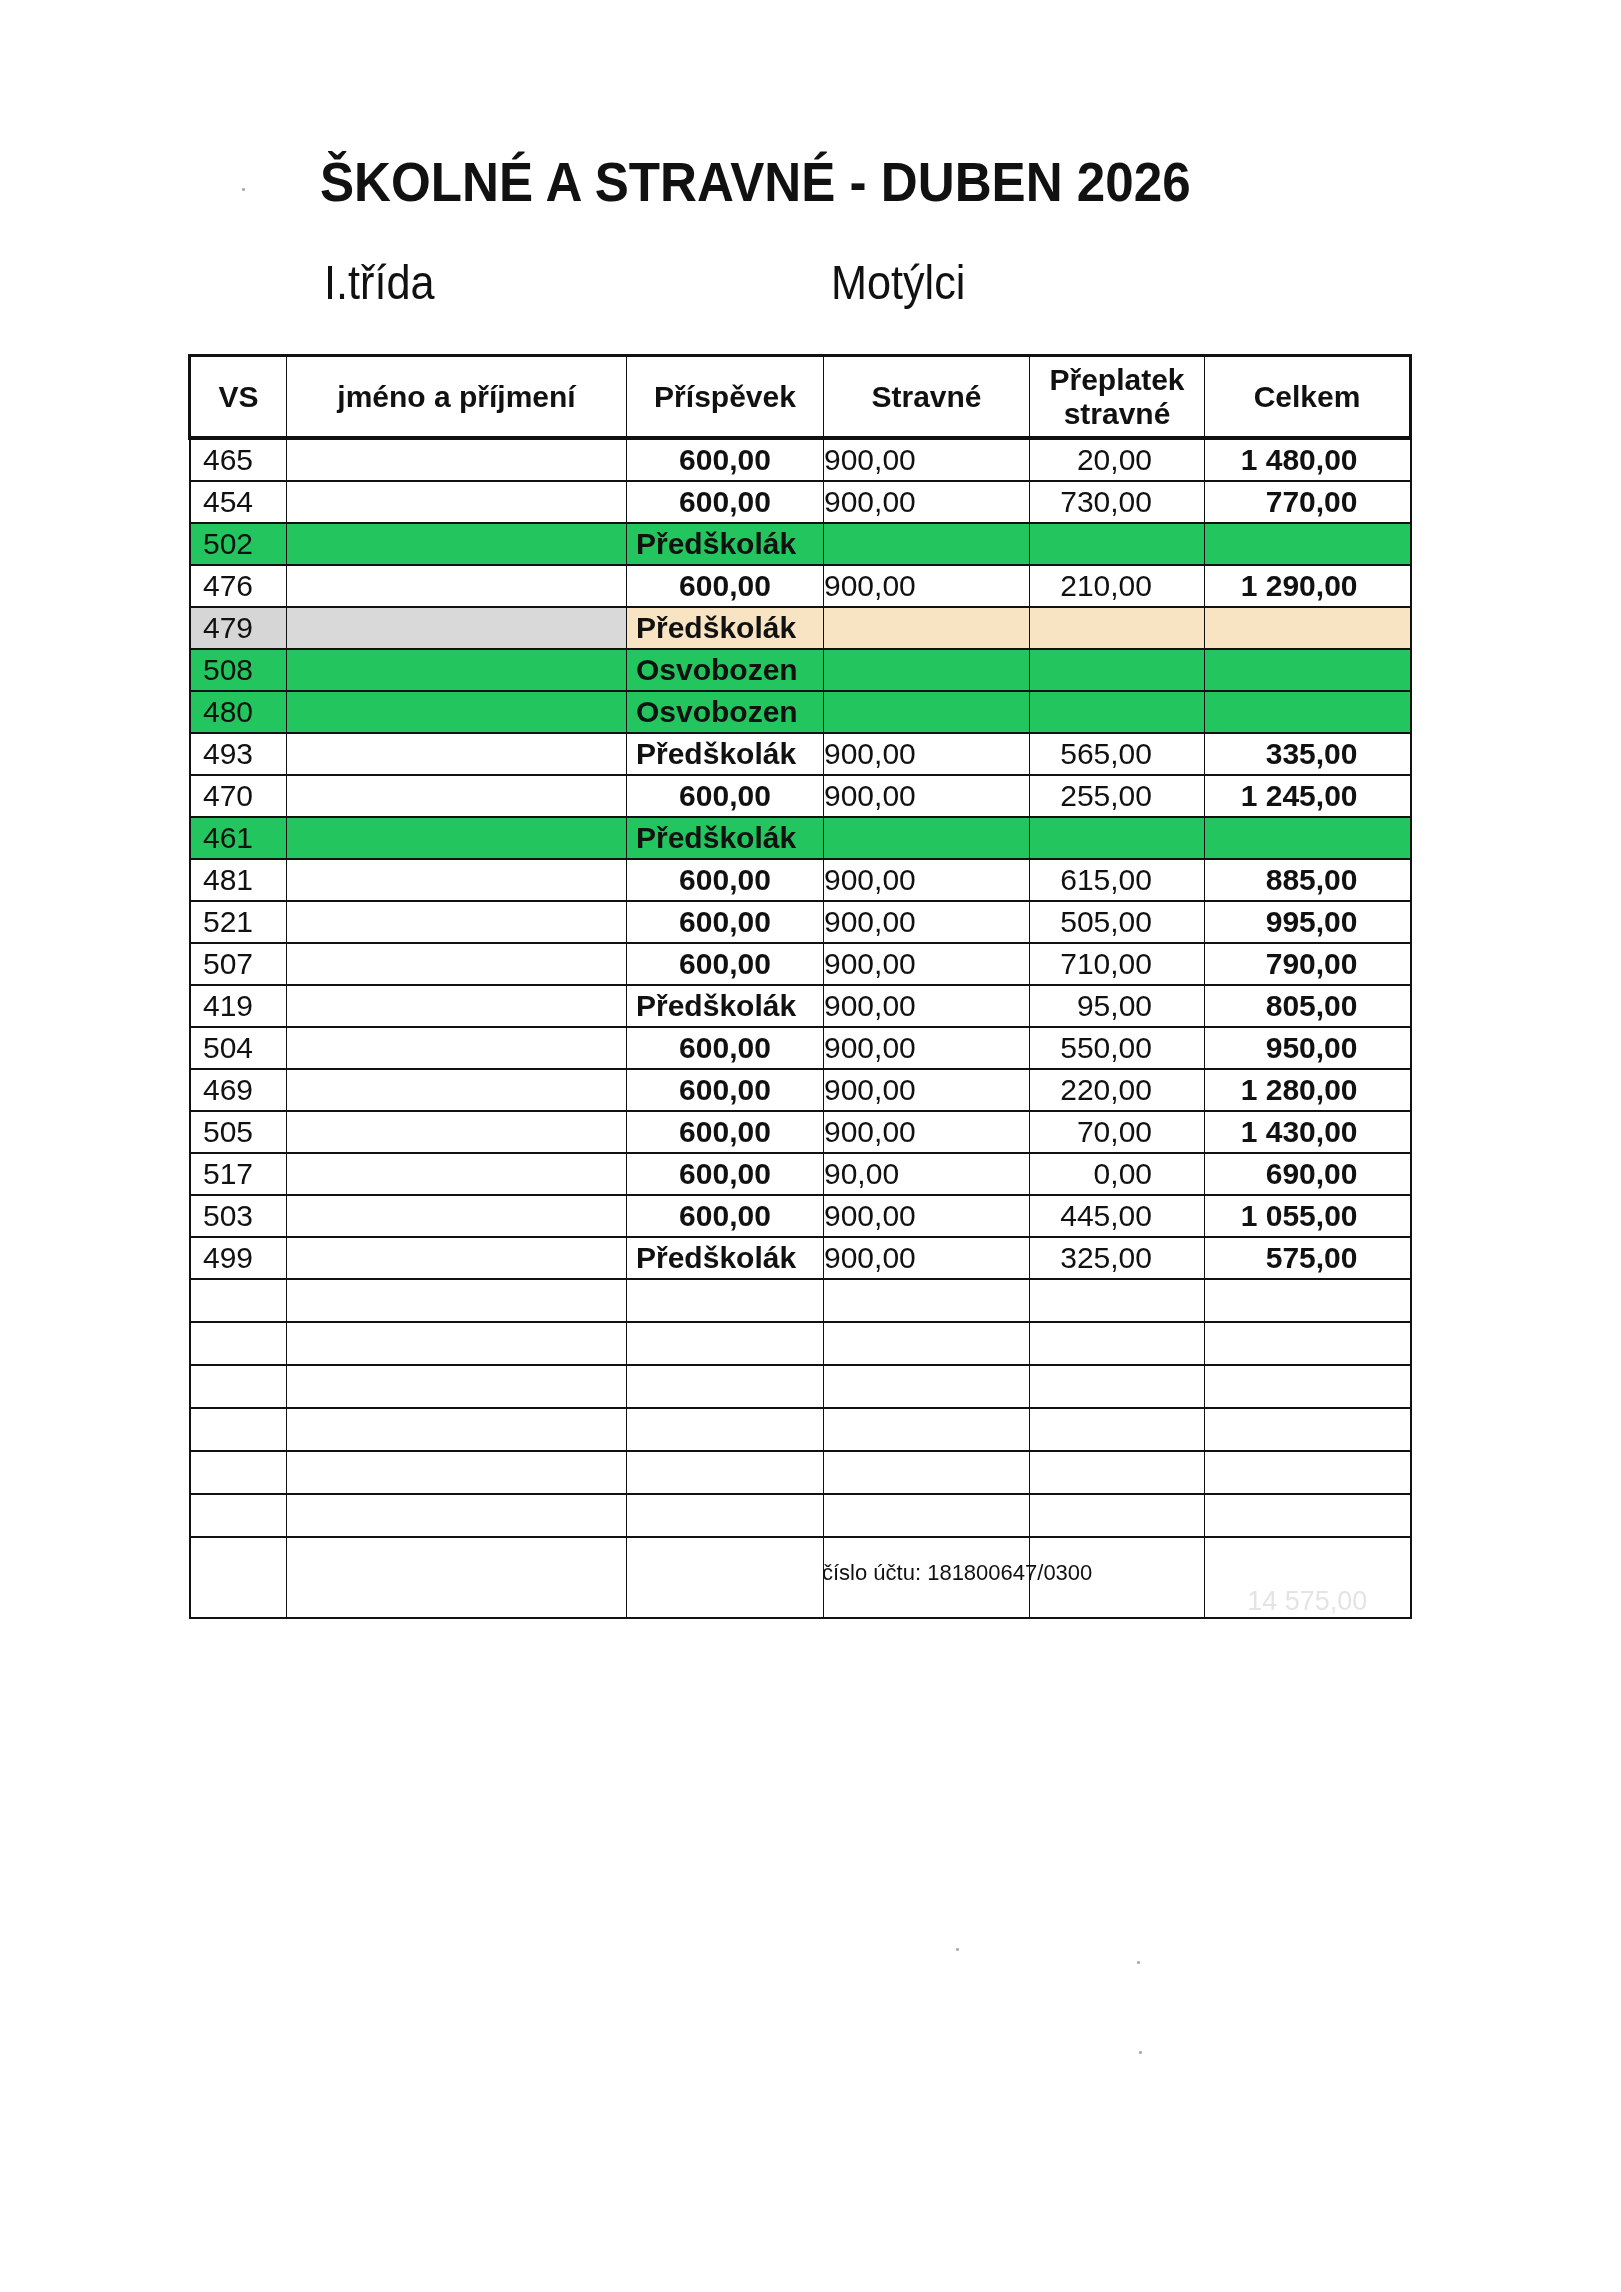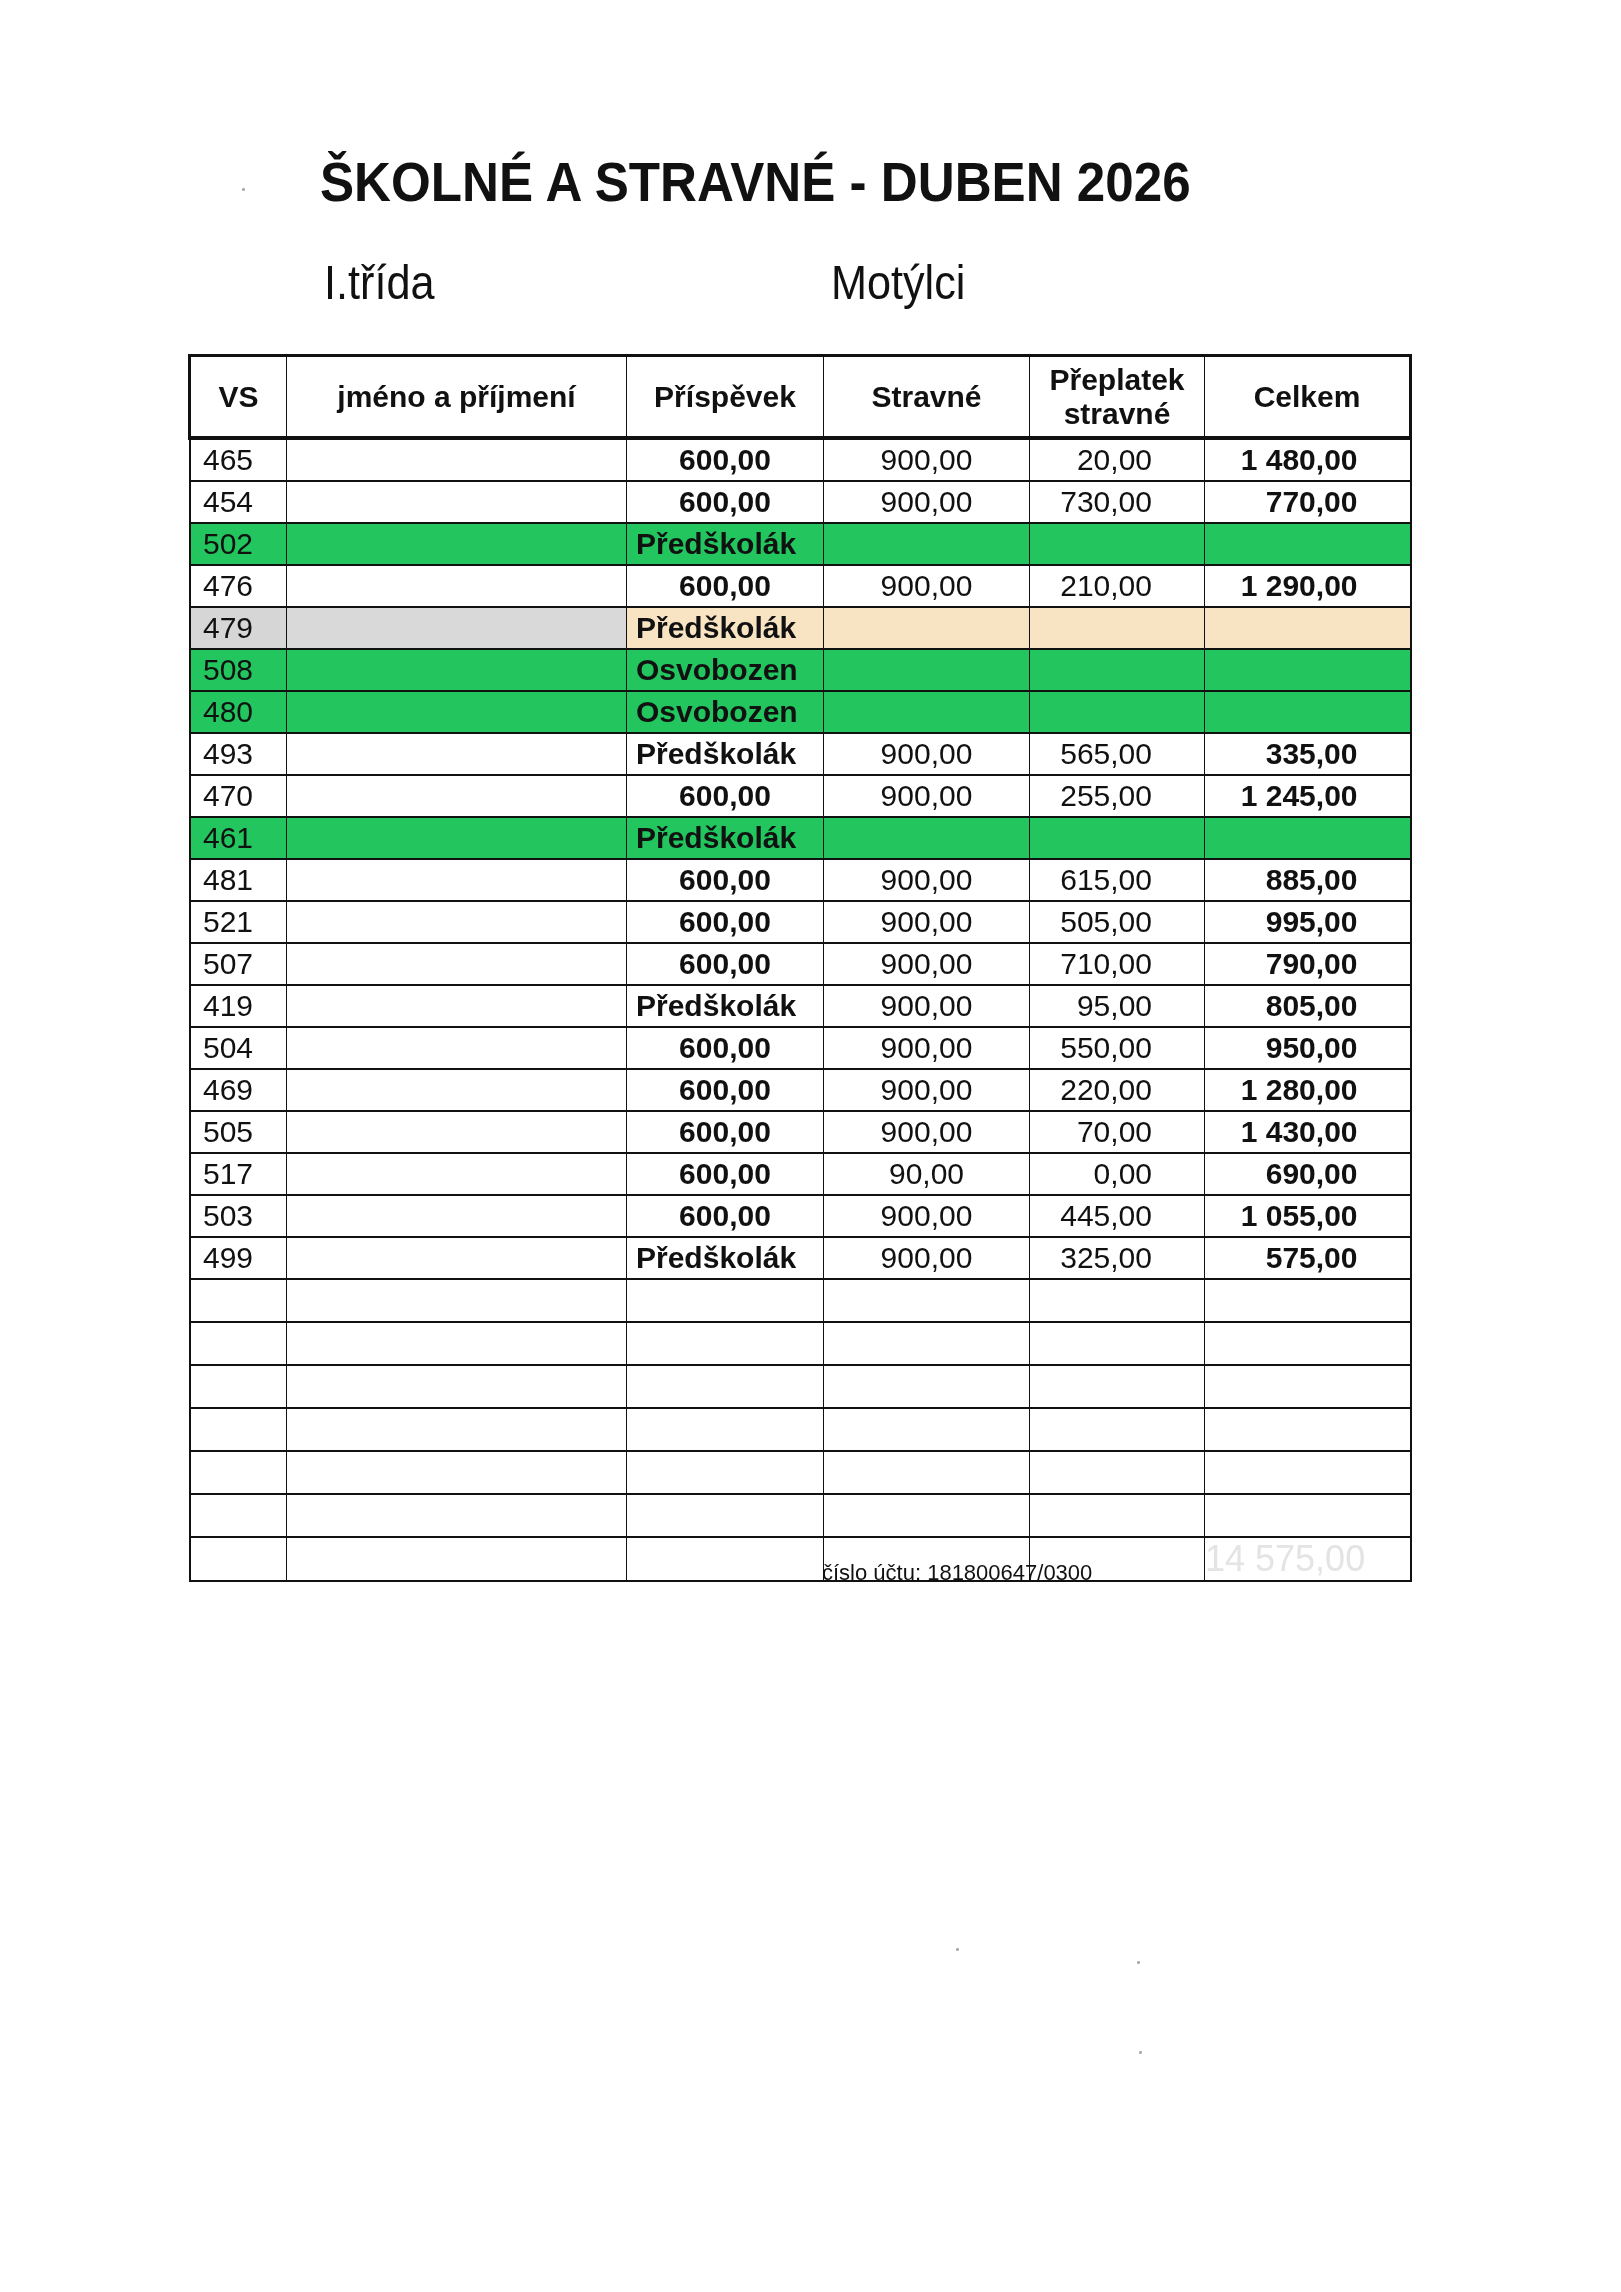--- a/index.html
+++ b/index.html
@@ -14,33 +14,33 @@
   table.grid td, table.grid th { border: 1.8px solid #111; padding: 0; overflow: hidden; white-space: nowrap; }
   table.grid th { font-weight: bold; font-size: 30px; height: 79px; border-top: 3.6px solid #111;
                   border-bottom: 4.5px solid #111; line-height: 34px; }
   table.grid th.first { border-left: 3.6px solid #111; }
   table.grid th.last { border-right: 3.6px solid #111; }
   table.grid td { height: 40px; font-size: 30px; }
   table.grid tr td:first-child { border-left: 2.7px solid #111; }
   table.grid tr td:last-child { border-right: 2.7px solid #111; }
   table.grid tr.row td { border-bottom: 2.7px solid #111; }
   td.vs { text-align: left; padding-left: 12.5px !important; }
-  td.num { text-align: center; }
+  td.num { }
   td.pv { text-align: center; font-weight: bold; }
   td.pv.txt { text-align: left; padding-left: 9px !important; }
   td.tot { text-align: right; padding-right: 52px !important; font-weight: bold; }
   td.over { text-align: right; padding-right: 52px !important; }
   tr.hl td { background: #22c55e; }
   tr.hl-gray td.vs, tr.hl-gray td.name { background: #d9d9d9; }
   tr.hl-gray td { background: #f8e4c3; }
   tr.hl-gray td.vs { background: #d6d6d6; }
   td.bold { font-weight: bold; }
   tr.empty td { height: 41px; }
   tr.lastempty td { border-bottom: 3.6px solid #111; }
-  .ghost { color: #e4e4e4; font-size: 36px; display: block; text-align: left; }
+  .ghost { color: #e4e4e4; font-size: 27px; display: block; text-align: center; margin-top: 48px; }
   .account { position: absolute; left: 822px; top: 1560px; font-size: 22px; font-weight: normal; white-space: nowrap; }
   .dot { position: absolute; width: 2.7px; height: 2.7px; background: #aaa; border-radius: 50%; }
 </style>
 </head>
 <body>
 
 <div class="title">ŠKOLNÉ A STRAVNÉ - DUBEN 2026</div>
 <div class="sub cls">I.třída</div>
 <div class="sub grp">Motýlci</div>
 

